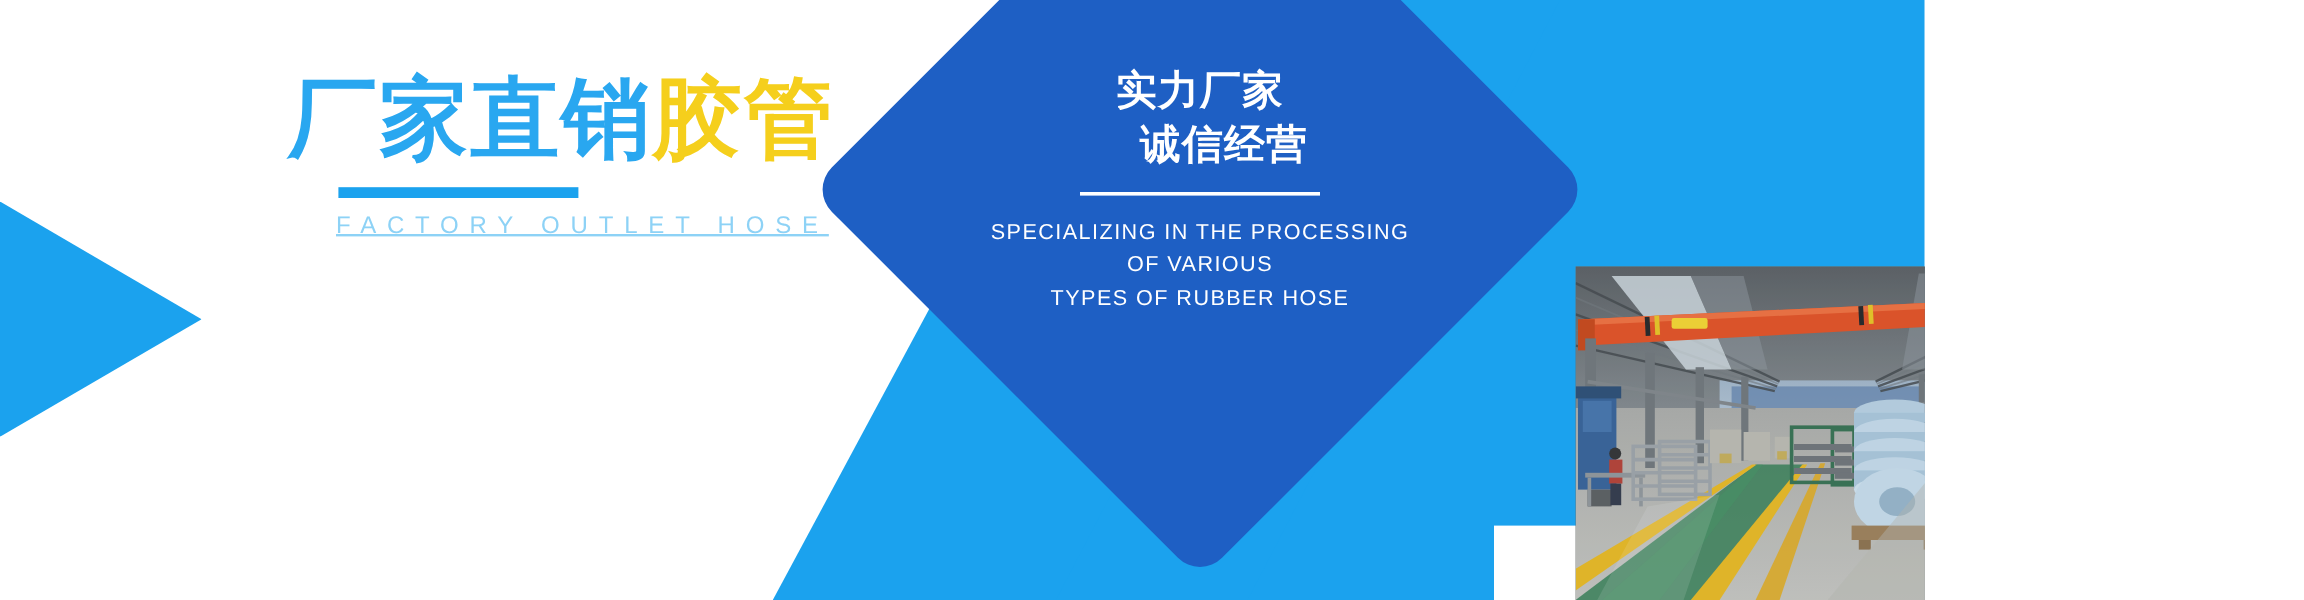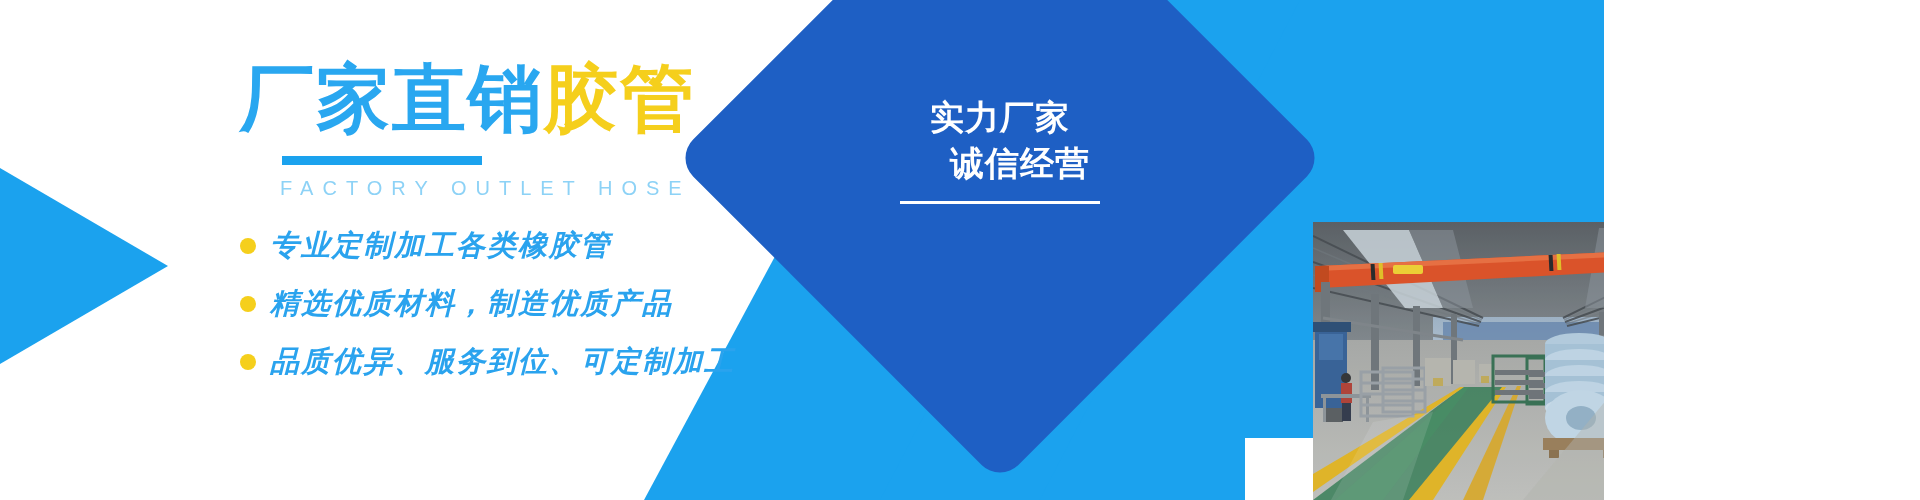--- a/index.html
+++ b/index.html
@@ -41,20 +41,21 @@
     color:#29a7f0;white-space:nowrap;margin:0;
   }
   .headline .hl-accent{color:#f5cf1c;}
   .rule{
     width:200px;height:9px;background:#1ba2ee;margin:18px 0 0 42px;
   }
   .sub-en{
     margin:12px 0 0 40px;
     font-size:20px;letter-spacing:9px;color:#8dd2f6;font-weight:400;
     white-space:nowrap;
+    text-decoration:underline;
   }
   .bullets{margin:26px 0 0 0;padding:0;list-style:none;}
   .bullets li{
     display:flex;align-items:center;margin:0 0 18px 0;
   }
   .dot{
     width:16px;height:16px;border-radius:50%;background:#f5cf1c;
     flex:0 0 16px;margin-right:14px;
   }
   .btext{
@@ -107,44 +108,35 @@
   <div class="bg-bottom-white"></div>
 
   <div class="left-block">
 
     <h1 class="headline"><span>厂家直销</span><span class="hl-accent">胶管</span></h1>
 
     <div class="rule"></div>
 
     <div class="sub-en">FACTORY OUTLET HOSE</div>
 
-    <ul class="bullets">
-      <li>
-        <span class="dot"></span>
-        <span class="btext">专业定制加工各类橡胶管</span>
-      </li>
-      <li>
-        <span class="dot"></span>
-        <span class="btext">精选优质材料，制造优质产品</span>
-      </li>
-      <li>
-        <span class="dot"></span>
-        <span class="btext">品质优异、服务到位、可定制加工</span>
-      </li>
-    </ul>
   </div>
 
   <div class="diamond-wrap">
     <div class="diamond"></div>
     <div class="diamond-content">
       <div class="d-cn">
         <span>实力厂家</span>
         <span class="l2">诚信经营</span>
       </div>
       <div class="d-rule"></div>
+      <div class="d-en">
+        <div>SPECIALIZING IN THE PROCESSING</div>
+        <div>OF VARIOUS</div>
+        <div>TYPES OF RUBBER HOSE</div>
+      </div>
     </div>
   </div>
 
   <div class="photo-frame">
     <svg viewBox="0 0 420 278" preserveAspectRatio="none">
       <defs>
         <linearGradient id="roofG" x1="0" y1="0" x2="0" y2="1">
           <stop offset="0" stop-color="#55595c"></stop>
             <stop offset="1" stop-color="#7e8487"></stop>
         </linearGradient>

